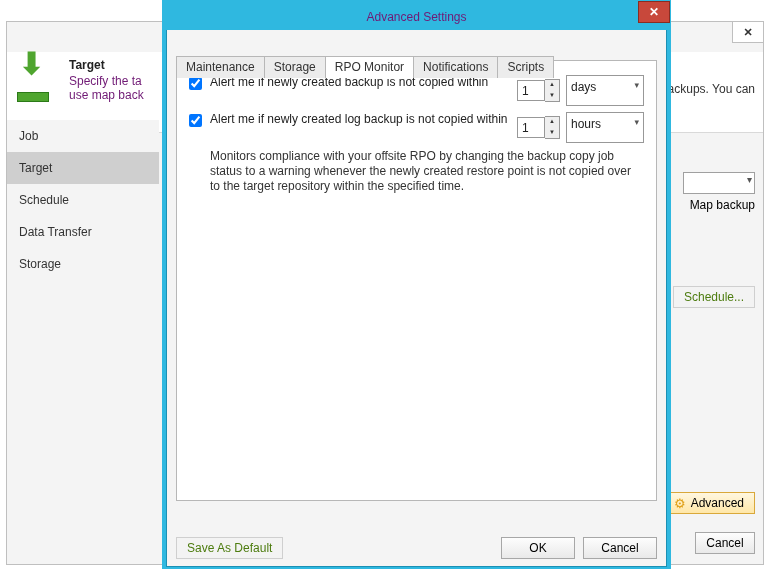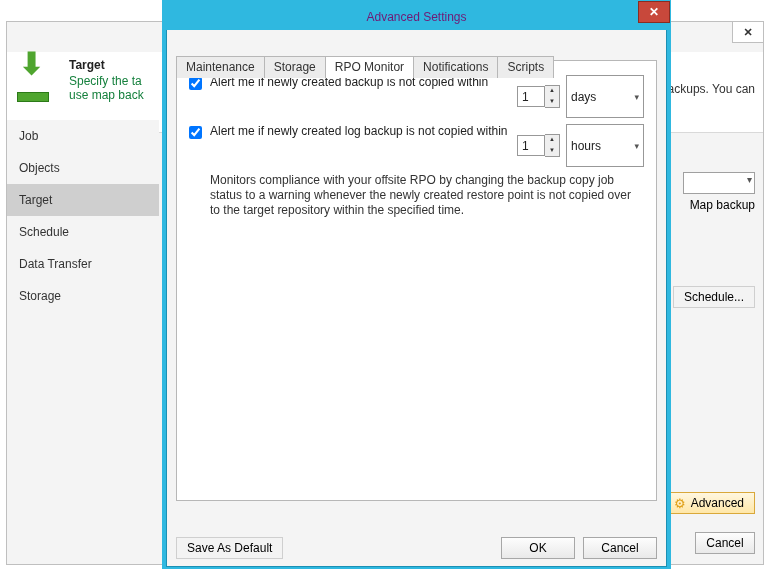--- a/index.html
+++ b/index.html
@@ -6,33 +6,33 @@
   .stage{position:relative;width:768px;height:569px;overflow:hidden}
 
   
   .back-window{position:absolute;left:6px;top:21px;width:756px;height:542px;border:1px solid #bfbfbf;background:#f4f4f4}
   .back-close{position:absolute;top:-1px;right:-1px;width:30px;height:20px;border:1px solid #bfbfbf;background:#fff;display:flex;align-items:center;justify-content:center;font-size:11px;font-weight:bold;color:#333}
   .back-header{position:absolute;left:0;top:30px;right:0;height:68px;background:#fff;padding:6px 10px 6px 10px;border-bottom:1px solid #d9d9d9;display:flex}
   .target-icon{width:44px;height:44px;margin-right:8px;display:flex;flex-direction:column;justify-content:space-between}
   .target-icon .arrow{font-size:30px;line-height:20px;color:#4fa52f;margin-left:2px;margin-top:-4px;font-weight:bold}
   .target-icon .bar{height:8px;width:30px;background:#4fa52f;border:1px solid #2c7a18;margin-top:2px}
   .back-header h1{margin:0;font-size:12px;font-weight:bold}
-  .back-header p{margin:2px 0 0 0;font-size:12px;color:#15803d}
+  .back-header p{margin:2px 0 0 0;font-size:12px;color:#701a75}
 
   .back-body{position:absolute;left:0;top:98px;right:0;bottom:0;display:flex}
   .sidebar{width:152px;background:#f4f4f4}
   .sidebar .step{padding:9px 12px;font-size:12px;color:#333;cursor:default}
   .sidebar .step.active{background:#cfcfcf}
   .content-area{flex:1;position:relative}
   .right-frag-text{position:absolute;top:-38px;right:8px;font-size:12px;color:#333}
   .right-dropdown{position:absolute;top:52px;right:8px;width:70px;height:20px;border:1px solid #a0a0a0;background:#fff}
   .right-dropdown:after{content:"▾";position:absolute;right:2px;top:1px;font-size:10px;color:#555}
   .map-link{position:absolute;top:78px;right:8px;color:#000000;text-decoration:none;font-size:12px}
   .btn{height:22px;padding:0 10px;font-size:12px;background:linear-gradient(#fdfdfd,#e9e9e9);border:1px solid #a7a7a7;cursor:default;display:inline-flex;align-items:center;justify-content:center;min-width:60px}
-  .btn.disabled{color:#000000;border-color:#cfcfcf;background:#f3f3f3}
+  .btn.disabled{color:#4d7c0f;border-color:#cfcfcf;background:#f3f3f3}
   .btn.highlight{background:linear-gradient(#fff7e0,#ffe7a8);border-color:#d9a83a}
   .schedule-btn{position:absolute;top:166px;right:8px}
   .adv-btn{position:absolute;bottom:50px;right:8px}
   .adv-btn .gear{color:#e0a018;font-size:13px;margin-right:5px}
   .back-footer{position:absolute;bottom:10px;right:8px;display:flex;gap:10px}
 
   
   .modal{position:absolute;left:162px;top:0;width:501px;height:563px;border:4px solid #2fb8e0;background:#f4f4f4;box-shadow:0 0 0 1px #1b90b4 inset}
   .modal-titlebar{height:26px;background:#2fb8e0;display:flex;align-items:center;justify-content:center;position:relative}
   .modal-title{font-size:12px;color:#701a75}
@@ -45,21 +45,21 @@
   .tabpanel{background:#fff;border:1px solid #b7b7b7;border-top:none;height:440px;padding:14px 12px 10px 12px;box-sizing:border-box}
 
   .opt-row{display:flex;align-items:flex-start;margin-bottom:6px}
   .opt-row input[type=checkbox]{margin:2px 8px 0 0}
   .opt-label{flex:1;font-size:12px;color:#222;line-height:15px}
   .spinwrap{display:flex;align-items:center;margin-left:8px}
   .spin{width:26px;height:19px;border:1px solid #989898;background:#fff;display:flex;align-items:center}
   .spin span{flex:1;text-align:left;padding-left:4px;font-size:12px}
   .spin-btns{width:14px;height:21px;border:1px solid #989898;border-left:none;background:#efefef;display:flex;flex-direction:column}
   .spin-btns div{flex:1;font-size:6px;line-height:8px;text-align:center;color:#333}
-  .unit-select{width:68px;height:21px;border:1px solid #989898;background:#fff;margin-left:6px;display:flex;align-items:center;justify-content:space-between;padding:10px 4px;font-size:12px}
+  .unit-select{width:68px;height:21px;border:1px solid #989898;background:#fff;margin-left:6px;display:flex;justify-content:space-between;padding:4px 4px;font-size:12px}
   .unit-select:after{content:"▾";font-size:9px;color:#555}
 
   .desc{font-size:12px;color:#333;line-height:15px;margin-left:21px;margin-top:4px}
 
   .modal-footer{position:absolute;left:10px;right:10px;bottom:8px;display:flex;align-items:center}
   .modal-footer .spacer{flex:1}
   .modal-footer .btn{min-width:74px}
 </style>
 </head>
 <body>
@@ -80,21 +80,20 @@
       <p>
         <span>Specify the ta</span><br>
         <span>use map back</span>
       </p>
     </div>
   </div>
 
   <div class="back-body">
     <div class="sidebar">
       <div class="step">Job</div>
-      <div class="step">Objects</div>
       <div class="step active">Target</div>
       <div class="step">Schedule</div>
       <div class="step">Data Transfer</div>
       <div class="step">Storage</div>
     </div>
     <div class="content-area">
       <span class="right-frag-text">backups. You can</span>
       <div class="right-dropdown"></div>
       <a class="map-link" href="#">Map backup</a>
       <button class="btn disabled schedule-btn">Schedule...</button>

